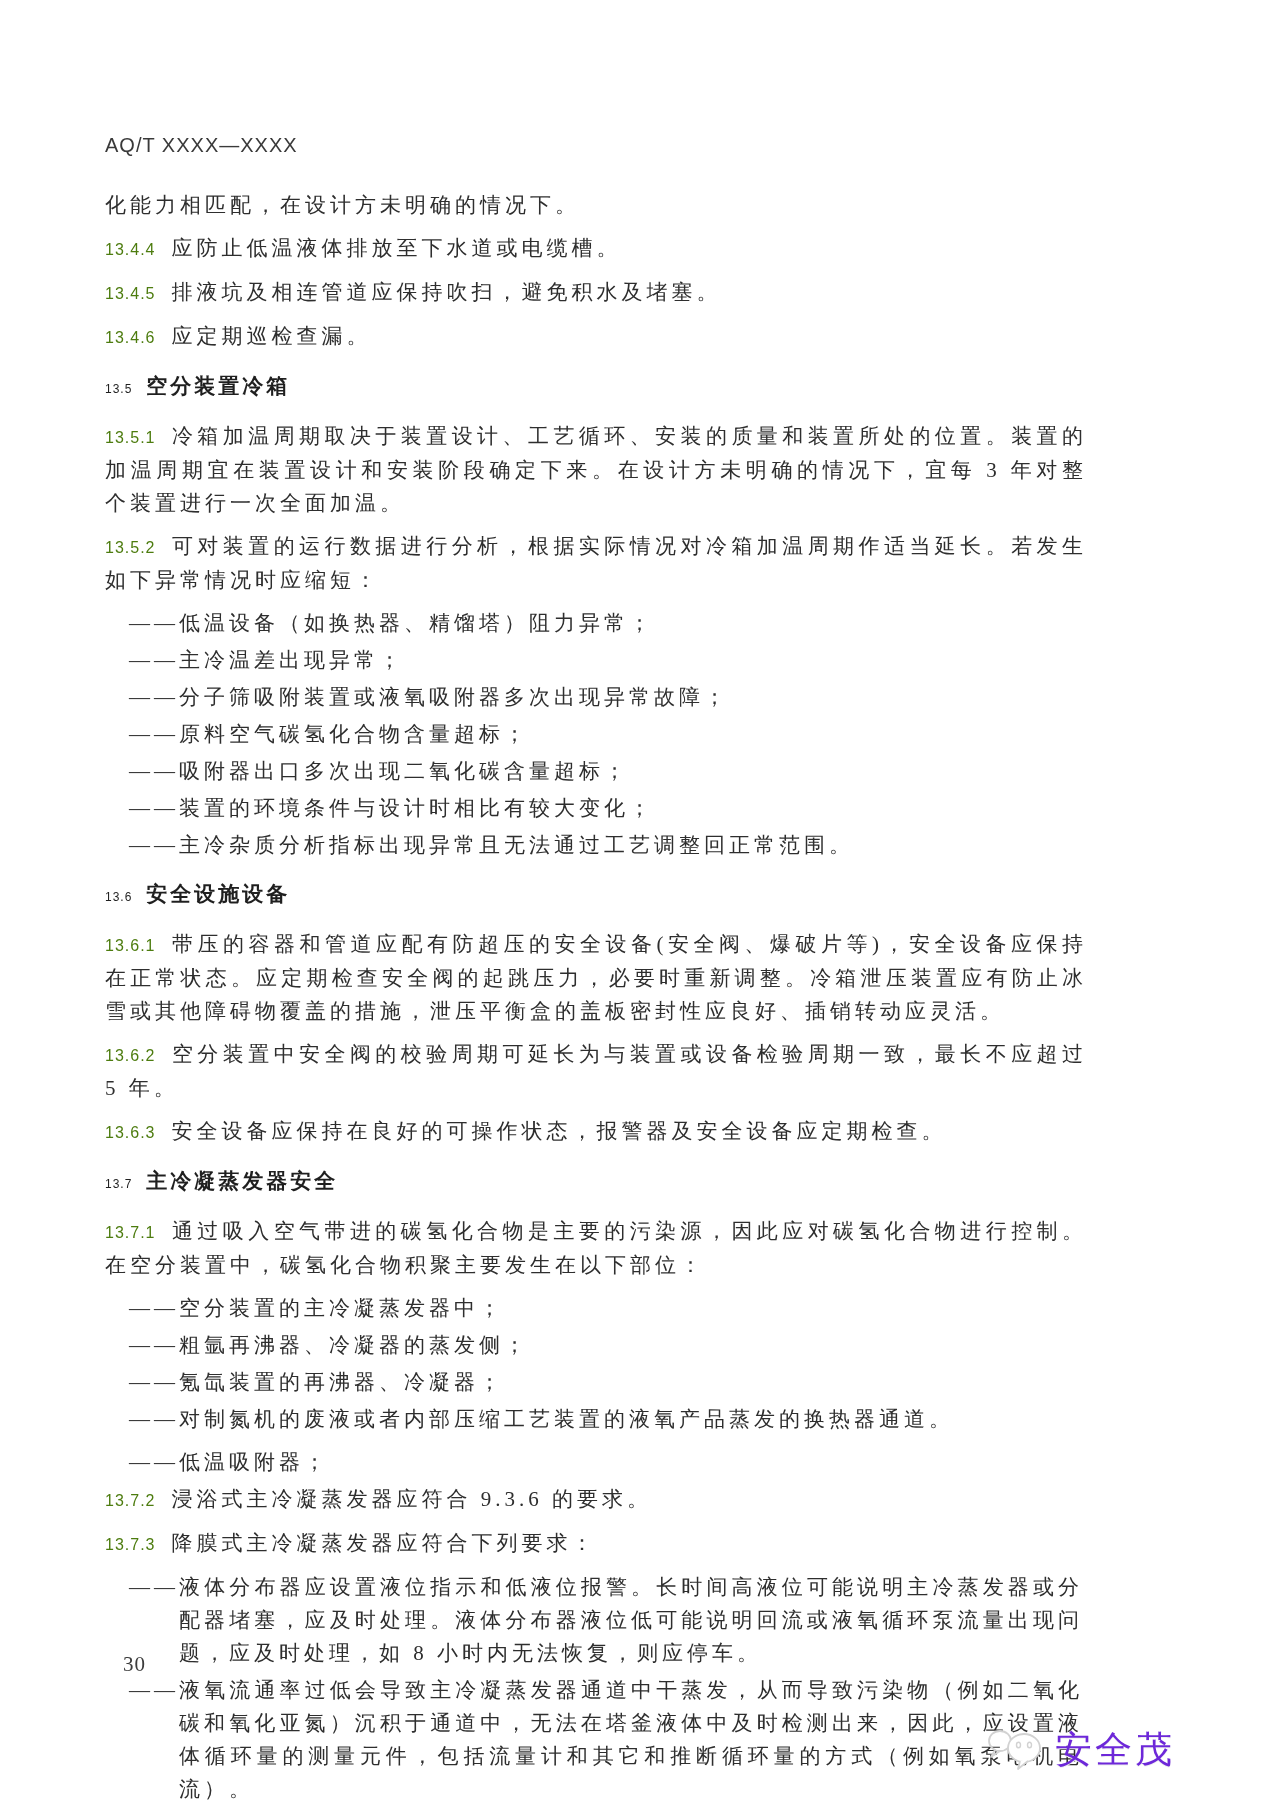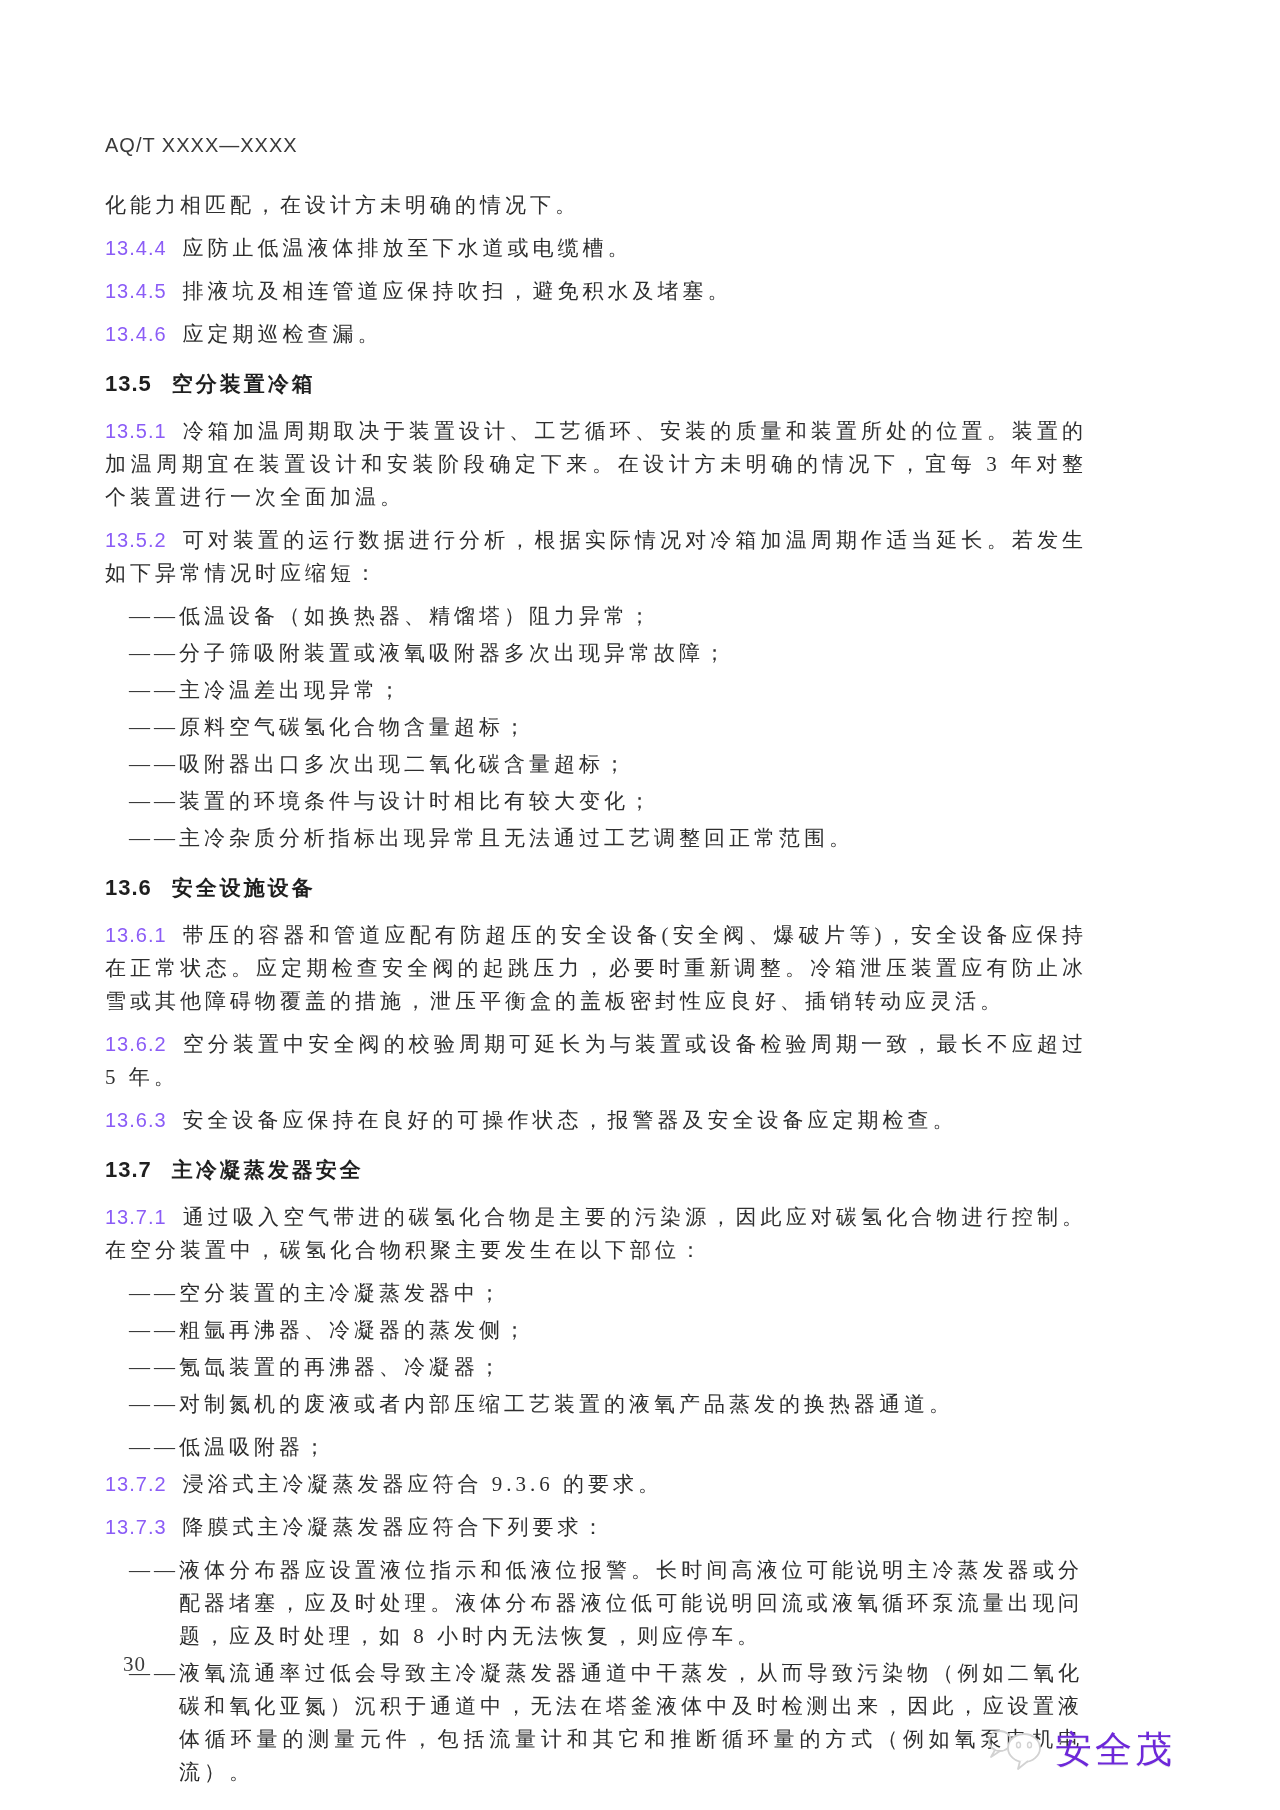--- a/index.html
+++ b/index.html
@@ -21,29 +21,29 @@
     margin:0 0 32px 0;
   }
   .para, .clause, .dash {
     font-size:21px; letter-spacing:4px; line-height:33px;
     text-align:justify; margin:0 0 10px 0;
   }
   .dash { margin:4px; padding-left:70px; text-indent:-50px; }
   .dash.gap-after { margin-bottom:10px; }
   .cnum {
     font-family:"Liberation Sans","DejaVu Sans",sans-serif;
-    font-size:20px; letter-spacing:1px; margin-right:16px; color:#8b5cf6;
+    font-size:16px; letter-spacing:1px; margin-right:16px; color:#4d7c0f;
   }
   .sect {
     font-size:21px; font-weight:700; letter-spacing:3px;
     font-family:"DejaVu Sans","Liberation Sans",sans-serif;
     color:#1f1f1f;
     margin:16px 0 14px 0; line-height:33px;
   }
-  .sect .cnum { font-weight:700; font-size:22px; margin-right:20px; color:#1f1f1f; }
+  .sect .cnum { font-weight:400; font-size:12px; margin-right:14px; color:#1f1f1f; }
   .page-number {
     position:absolute; left:123px; top:1652px;
     font-size:21px; color:#3c3c3c; letter-spacing:1px;
   }
   .watermark {
     position:absolute; right:10px; top:1724px;
     display:flex; align-items:center; gap:6px;
     color:#6d28d9;
   }
   .watermark-text {
@@ -66,22 +66,22 @@
     <p class="clause"><span class="cnum">13.4.4</span><span>应防止低温液体排放至下水道或电缆槽。</span></p>
     <p class="clause"><span class="cnum">13.4.5</span><span>排液坑及相连管道应保持吹扫，避免积水及堵塞。</span></p>
     <p class="clause"><span class="cnum">13.4.6</span><span>应定期巡检查漏。</span></p>
 
     <h2 class="sect"><span class="cnum">13.5</span><span>空分装置冷箱</span></h2>
 
     <p class="clause"><span class="cnum">13.5.1</span><span>冷箱加温周期取决于装置设计、工艺循环、安装的质量和装置所处的位置。装置的加温周期宜在装置设计和安装阶段确定下来。在设计方未明确的情况下，宜每 3 年对整个装置进行一次全面加温。</span></p>
     <p class="clause"><span class="cnum">13.5.2</span><span>可对装置的运行数据进行分析，根据实际情况对冷箱加温周期作适当延长。若发生如下异常情况时应缩短：</span></p>
 
     <p class="dash">——低温设备（如换热器、精馏塔）阻力异常；</p>
+    <p class="dash">——主冷温差出现异常；</p>
     <p class="dash">——分子筛吸附装置或液氧吸附器多次出现异常故障；</p>
-    <p class="dash">——主冷温差出现异常；</p>
     <p class="dash">——原料空气碳氢化合物含量超标；</p>
     <p class="dash">——吸附器出口多次出现二氧化碳含量超标；</p>
     <p class="dash">——装置的环境条件与设计时相比有较大变化；</p>
     <p class="dash gap-after">——主冷杂质分析指标出现异常且无法通过工艺调整回正常范围。</p>
 
     <h2 class="sect"><span class="cnum">13.6</span><span>安全设施设备</span></h2>
 
     <p class="clause"><span class="cnum">13.6.1</span><span>带压的容器和管道应配有防超压的安全设备(安全阀、爆破片等)，安全设备应保持在正常状态。应定期检查安全阀的起跳压力，必要时重新调整。冷箱泄压装置应有防止冰雪或其他障碍物覆盖的措施，泄压平衡盒的盖板密封性应良好、插销转动应灵活。</span></p>
     <p class="clause"><span class="cnum">13.6.2</span><span>空分装置中安全阀的校验周期可延长为与装置或设备检验周期一致，最长不应超过 5 年。</span></p>
     <p class="clause"><span class="cnum">13.6.3</span><span>安全设备应保持在良好的可操作状态，报警器及安全设备应定期检查。</span></p>

